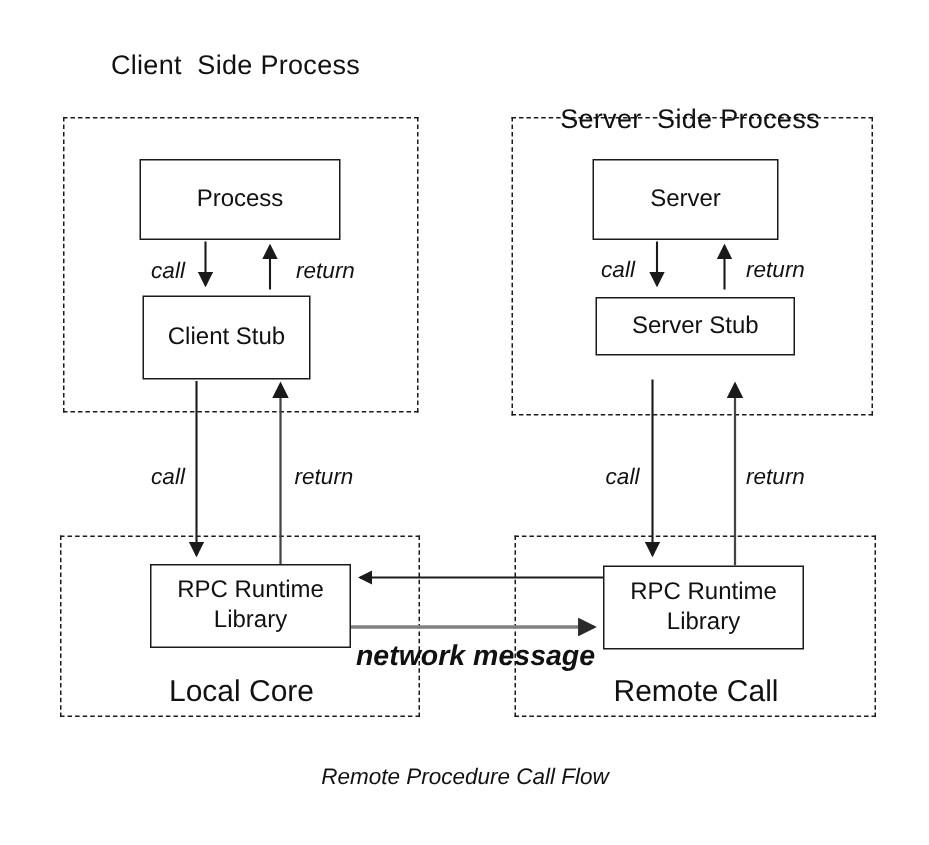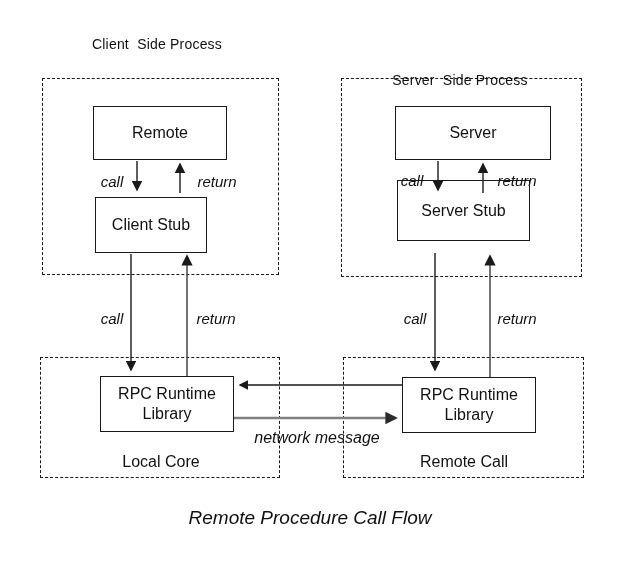--- a/index.html
+++ b/index.html
@@ -35,79 +35,79 @@
     align-items: center;
     justify-content: center;
     text-align: center;
     font-size: 16px;
     line-height: 1.25;
     padding: 0 10px;
   }
   .hdr {
     position: absolute;
     transform: translate(-50%, -50%);
-    font-size: 14px;
+    font-size: 18px;
     white-space: pre;
     z-index: 4;
     letter-spacing: 0.2px;
   }
   .lbl {
     position: absolute;
     transform: translate(-50%, -50%);
     font-style: italic;
     font-size: 15px;
     white-space: pre;
     z-index: 4;
     background: transparent;
   }
   .core-lbl {
     position: absolute;
     transform: translate(-50%, -50%);
-    font-size: 16px;
+    font-size: 20px;
     white-space: pre;
     z-index: 4;
   }
-  .net-lbl { font-size: 16px; }
+  .net-lbl { font-size: 19px; font-weight: bold; }
   .caption {
     position: absolute;
     transform: translate(-50%, -50%);
     font-style: italic;
-    font-size: 19px;
+    font-size: 15px;
     white-space: pre;
     z-index: 4;
   }
 
   
   .client-process { left: 42px;  top: 78px;  width: 237px; height: 197px; }
   .server-process { left: 341px; top: 78px;  width: 241px; height: 199px; }
   .local-core     { left: 40px;  top: 357px; width: 240px; height: 121px; }
   .remote-core    { left: 343px; top: 357px; width: 241px; height: 121px; }
 
   
   .client-box      { left: 93px;  top: 106px; width: 134px; height: 54px; }
   .client-stub-box { left: 95px;  top: 197px; width: 112px; height: 56px; }
-  .server-box      { left: 395px; top: 106px; width: 156px; height: 54px; }
-  .server-stub-box { left: 397px; top: 180px; width: 133px; height: 61px; }
+  .server-box      { left: 395px; top: 106px; width: 124px; height: 54px; }
+  .server-stub-box { left: 397px; top: 198px; width: 133px; height: 39px; }
   .rpc-local-box   { left: 100px; top: 376px; width: 134px; height: 56px; }
   .rpc-remote-box  { left: 402px; top: 377px; width: 134px; height: 56px; }
 </style>
 </head>
 <body>
 
 <div class="canvas">
 
   <div class="hdr" style="left:157px; top:44px;">Client  Side Process</div>
   <div class="hdr" style="left:460px; top:44px;margin-top:36px;">Server  Side Process</div>
 
   <div class="dashed client-process"></div>
   <div class="dashed server-process"></div>
   <div class="dashed local-core"></div>
   <div class="dashed remote-core"></div>
 
-  <div class="box client-box">Remote</div>
+  <div class="box client-box">Process</div>
   <div class="box client-stub-box">Client Stub</div>
   <div class="box server-box">Server</div>
   <div class="box server-stub-box">Server Stub</div>
   <div class="box rpc-local-box">RPC Runtime Library</div>
   <div class="box rpc-remote-box">RPC Runtime Library</div>
 
   <svg class="lines" width="619" height="563">
     <defs>
       <marker id="ah" viewBox="0 0 10 10" refX="8.5" refY="5" markerWidth="7.5" markerHeight="7.5" orient="auto">
         <path d="M0,0 L10,5 L0,10 z" fill="#1a1a1a"></path>

